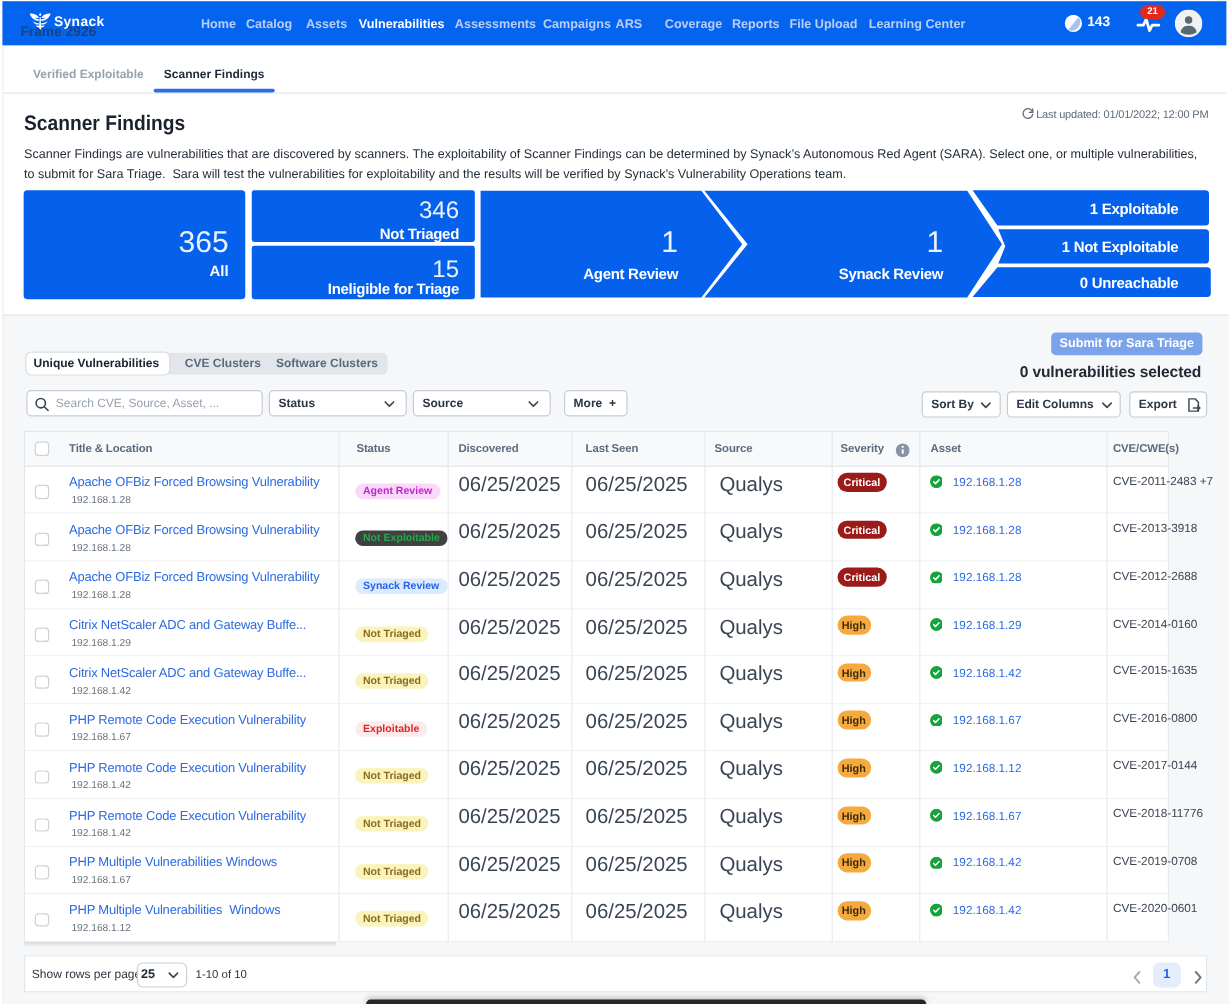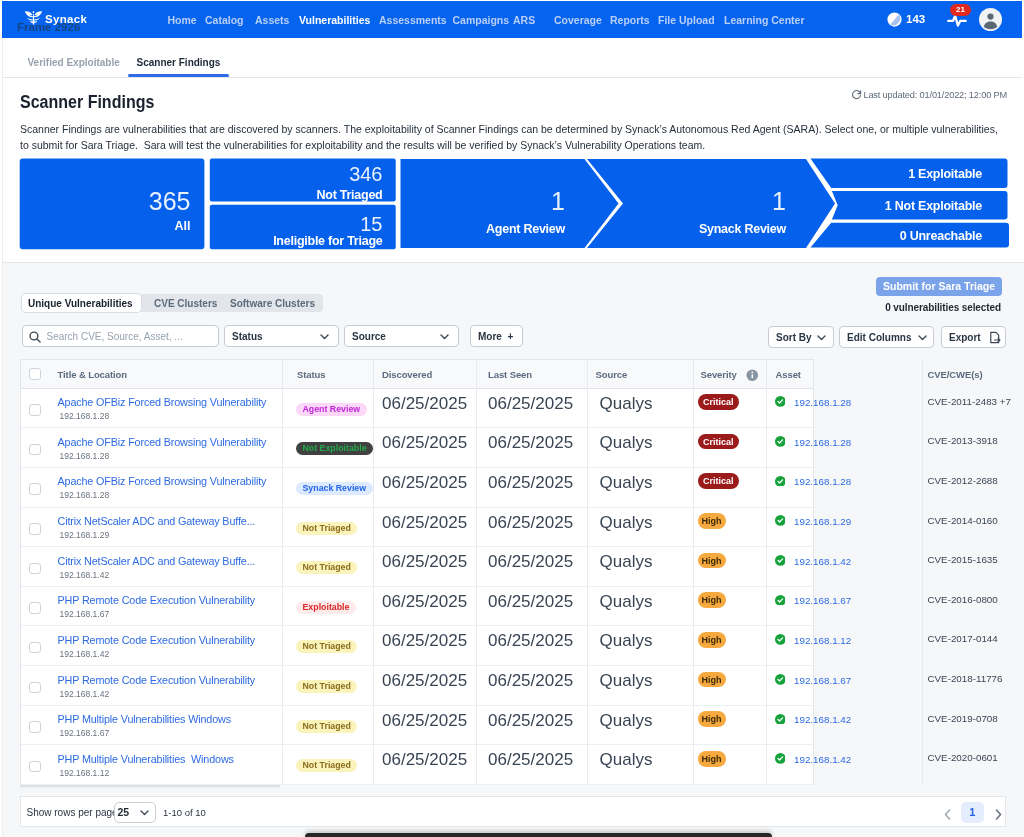--- a/index.html
+++ b/index.html
@@ -29,27 +29,27 @@
 .funnel { position:absolute; left:0; top:155px; }
 #grayzone { position:absolute; left:2px; top:262px; width:1022px; height:575px; background:#f6f7f8;
   border-top:1px solid #e4e7e8; }
 #tabgroup { position:absolute; left:21.5px; top:293.5px; width:301px; height:18.5px; background:#e2e5ea; border-radius:4px; }
 #tabact { position:absolute; left:21.5px; top:293.5px; width:119px; height:18.5px; background:#fff;
   border-radius:4px; box-shadow:0 0 0 1px #d9dde2; }
 .ttxt { position:absolute; top:298px; font-size:10px; font-weight:700; color:#19222e; z-index:2; }
 .ttxt.in { color:#5a6a7d; }
 #submitbtn { position:absolute; left:876px; top:276.5px; width:126px; height:19.5px; background:#7ba3ea;
   border-radius:4px; color:#fff; font-size:10.5px; font-weight:700; text-align:center; line-height:19.5px; }
-#vulnsel { position:absolute; left:801px; top:302px; width:200px; text-align:right; font-size:10px;
+#vulnsel { position:absolute; left:801px; top:302px; width:200px; text-align:right; font-size:13px;
   font-weight:600; color:#1f2933; letter-spacing:-0.1px; }
 .fbox { position:absolute; top:325px; height:21.5px; background:#fff; border:1px solid #c6ccd4;
   border-radius:4px; }
 .flabel { position:absolute; font-size:10px; font-weight:600; color:#2a3644; }
 #ph { position:absolute; left:46.5px; top:331px; font-size:10px; color:#98a3af; }
-#table { position:absolute; left:19.5px; top:359px; width:794px; background:#fff;
+#table { position:absolute; left:19.5px; top:359px; width:954px; background:#fff;
   border:1px solid #e4e7ea; border-bottom:none; }
 .tsep { position:absolute; top:0; bottom:0; width:1px; background:#e8eaee; z-index:3; }
 #thead { position:relative; height:28.6px; background:#f8f9fa; border-bottom:1px solid #e0e3e8; }
 .hl { position:absolute; top:9px; font-size:9.5px; font-weight:700; color:#5c6b7f; letter-spacing:-0.1px; }
 .trow { position:relative; height:39.65px; border-bottom:1px solid #edeff2; background:#fff; }
 .cb { position:absolute; left:8.8px; top:15.5px; width:11.5px; height:11.5px; background:#fff;
   border:1px solid #cdd3da; border-radius:3px; }
 #thead .cb { top:8px; }
 .title { position:absolute; left:37px; top:7.5px; font-size:10.8px; letter-spacing:-0.15px; color:#2d6be3; white-space:nowrap; }
 .subip { position:absolute; left:39px; top:22.5px; font-size:8.5px; color:#67727f; }

